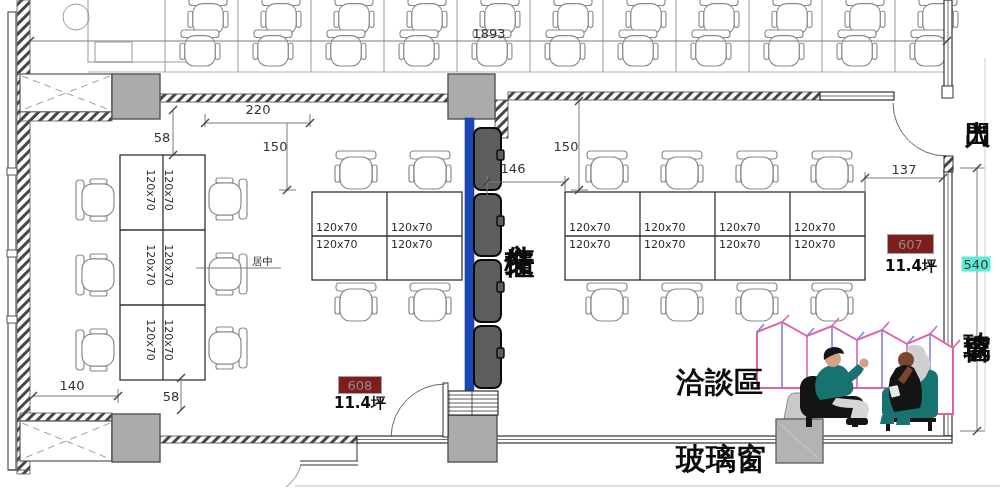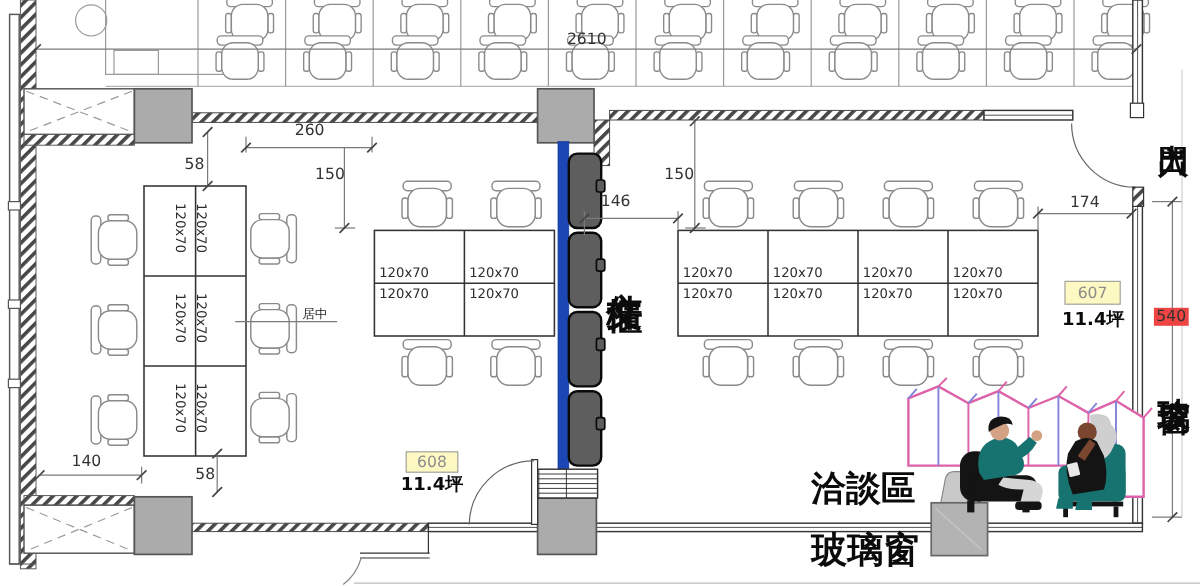--- a/index.html
+++ b/index.html
@@ -1,25 +1,25 @@
 <!DOCTYPE html>
 <html><head>
 <meta charset="utf-8">
 <style>
   html,body{margin:0;padding:0;background:#fff;}
   .stage{position:relative;width:1000px;height:488px;background:#fff;overflow:hidden;
          font-family:"DejaVu Sans",sans-serif;}
   .stage svg{position:absolute;left:0;top:0;}
   .t{position:absolute;white-space:nowrap;color:#2e2e2e;}
   .dim{font-size:13px;color:#333;transform:translate(-50%,-50%);}
-  .dim.bg{background:#ef4444;padding:0 2px;}
+  .dim.bg{background:#5eead4;padding:0 2px;}
   .desk{font-size:11px;color:#2b2b2b;}
   .desk.rot{transform:translate(-50%,-50%) rotate(90deg);}
   .note{font-size:10.5px;color:#222;text-align:center;}
-  .roombox{position:absolute;border:1.4px solid #a3a3a3;background:#fef9c3;color:#8d8d8d;
+  .roombox{position:absolute;border:1.4px solid #a3a3a3;background:#7f1d1d;color:#8d8d8d;
            font-size:13px;display:flex;align-items:center;justify-content:center;}
   .areatxt{position:absolute;font-size:15px;font-weight:bold;color:#0a0a0a;transform:translateX(-50%);text-align:right;}
   .big{position:absolute;font-weight:bold;color:#0b0b0b;line-height:1.05;}
   .vert{writing-mode:vertical-rl;text-orientation:upright;}
 </style>
 </head>
 <body>
 
 <div class="stage">
 
@@ -282,27 +282,27 @@
     <path d="M908,346 Q924,342 926,354 Q934,362 928,372 Q924,382 916,384 L910,360 Z" fill="#cfcfcf"></path>
     <circle cx="906" cy="360" r="8" fill="#7a4630"></circle>
     <path d="M896,368 Q906,362 914,368 L920,380 Q924,396 920,408 L894,412 Q886,394 890,378 Z" fill="#141414"></path>
     <path d="M898,380 L908,366 L913,370 L904,384 Z" fill="#7a4630"></path>
     <rect x="890" y="386" width="9" height="11" rx="1" transform="rotate(-14 894 391)" fill="#e8e8e8"></rect>
     <path d="M882,415 L894,417 L894,424 L880,424 Z" fill="#177370"></path>
     <path d="M898,416 L910,418 L910,425 L896,425 Z" fill="#177370"></path>
   </g>
 </svg>
 
-<span class="t dim" style="left:489px;top:33px">2610</span>
+<span class="t dim" style="left:489px;top:33px">1893</span>
 <span class="t dim" style="left:162px;top:137px">58</span>
-<span class="t dim" style="left:258px;top:109px">260</span>
+<span class="t dim" style="left:258px;top:109px">220</span>
 <span class="t dim" style="left:275px;top:146px">150</span>
 <span class="t dim" style="left:513px;top:168px">146</span>
 <span class="t dim" style="left:566px;top:146px">150</span>
-<span class="t dim" style="left:904px;top:169px">174</span>
+<span class="t dim" style="left:904px;top:169px">137</span>
 <span class="t dim bg" style="left:976px;top:264px">540</span>
 <span class="t dim" style="left:72px;top:385px">140</span>
 <span class="t dim" style="left:171px;top:396px">58</span>
 
 <span class="t desk rot" style="left:150px;top:190px">120x70</span>
 <span class="t desk rot" style="left:168px;top:190px">120x70</span>
 <span class="t desk rot" style="left:150px;top:265px">120x70</span>
 <span class="t desk rot" style="left:168px;top:265px">120x70</span>
 <span class="t desk rot" style="left:150px;top:340px">120x70</span>
 <span class="t desk rot" style="left:168px;top:340px">120x70</span>
@@ -328,16 +328,16 @@
     </div>
 <span class="areatxt" style="left:360px;top:394px">11.4坪</span>
 <div class="roombox" style="left:887px;top:234px;width:45px;height:18px">
       <span>607</span>
     </div>
 <span class="areatxt" style="left:911px;top:257px">11.4坪</span>
 
 <div class="big vert" style="left:504px;top:220px;font-size:30px;letter-spacing:2px">文件櫃</div>
 <div class="big vert" style="left:964px;top:100px;font-size:25px;letter-spacing:1px">出入門</div>
 <div class="big vert" style="left:963px;top:310px;font-size:27px;letter-spacing:1px">玻璃窗</div>
-<div class="big" style="left:676px;top:392px;font-size:29px">洽談區</div>
+<div class="big" style="left:676px;top:367px;font-size:29px">洽談區</div>
 <div class="big" style="left:676px;top:443px;font-size:30px">玻璃窗</div>
 
 </div>
 
 </body></html>

